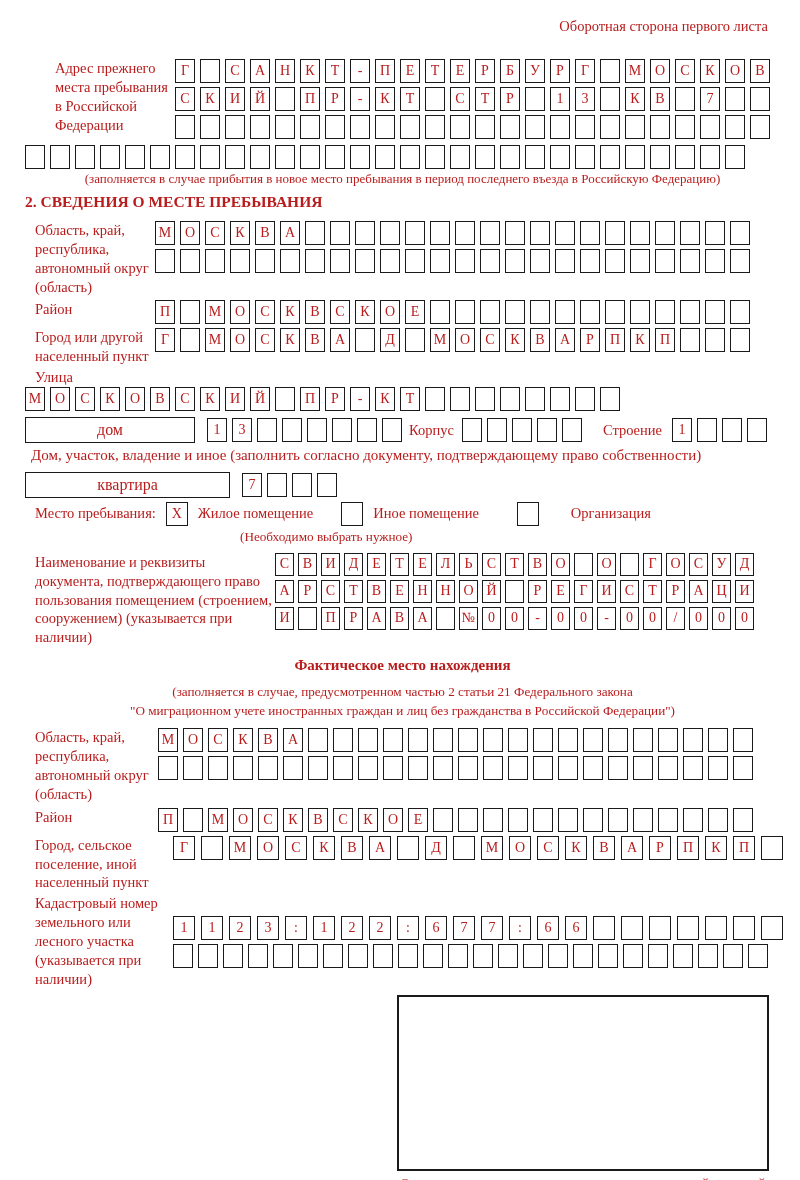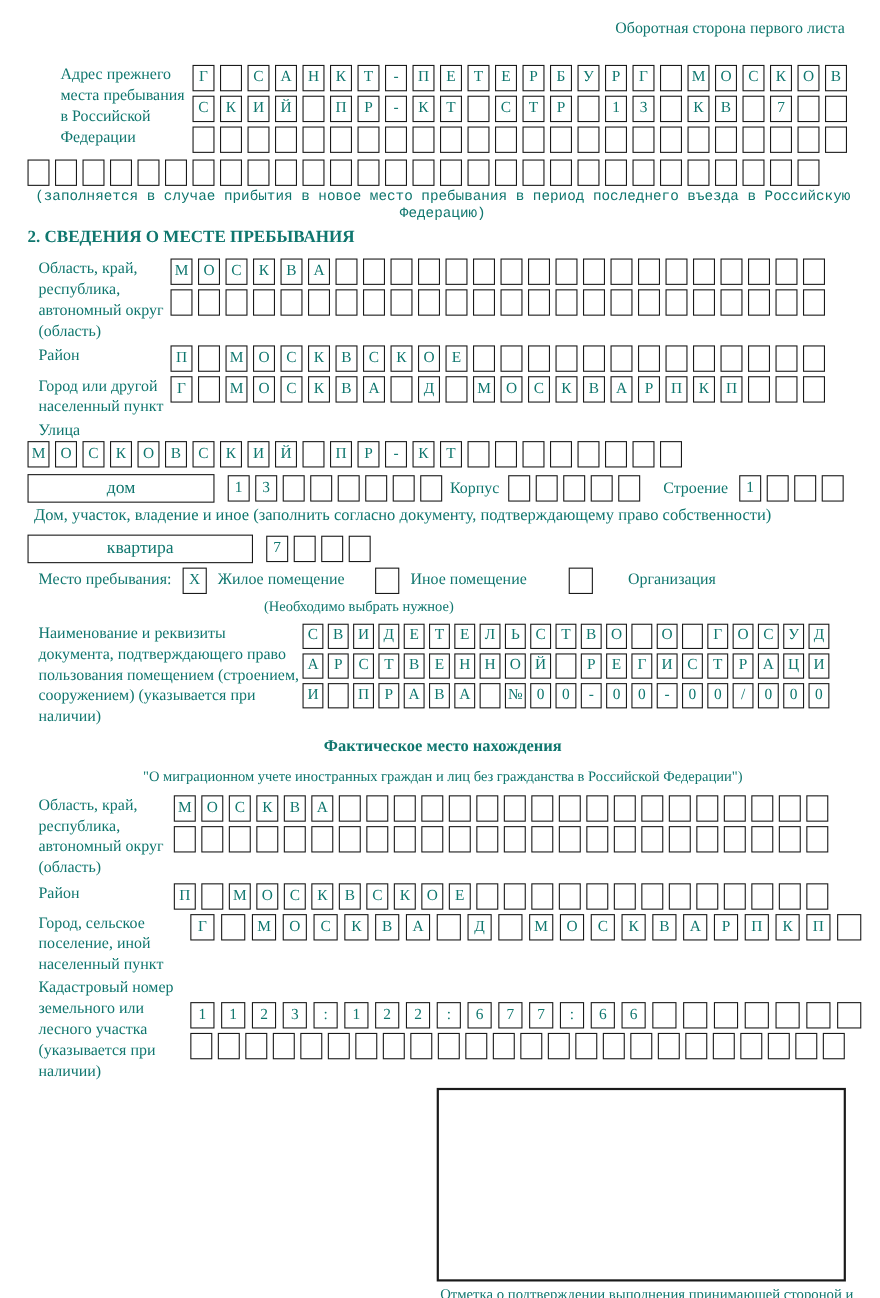--- a/index.html
+++ b/index.html
@@ -1,37 +1,37 @@
 <!DOCTYPE html>
 <html><head>
 <meta charset="utf-8">
 <style>
   * { margin:0; padding:0; box-sizing:border-box; }
   body { background:#fff; }
   .page {
-    width:800px; height:1180px; margin:0 auto; background:#fff; color:#0f766e;
+    width:800px; height:1180px; margin:0 auto; background:#fff; color:#b91c1c;
     font-family:"Liberation Serif", serif; position:relative;
     padding:8px 20px 0 25px; overflow:hidden;
   }
   .header-note { text-align:right; font-size:14.5px; padding-right:12px; margin:10px 0 24px; }
 
   .frow { display:flex; align-items:flex-start; }
   .flabel { font-size:14.5px; line-height:1.3; flex:none; }
   .cells { display:flex; flex-wrap:nowrap; }
   .cells-col > .cells { margin-bottom:4px; }
 
   .cell {
     display:inline-block; width:20px; height:24px; flex:none;
     border:1.6px solid #1a1a1a; margin-right:5px; text-align:center;
     font-size:14px; line-height:21px; font-family:"Liberation Serif", serif;
   }
   .cells-wide .cell { width:22px; margin-right:6px; }
   .cells-doc .cell { width:19px; height:23px; margin-right:4px; line-height:20px; }
 
-  .note-center { text-align:center; font-size:13px; margin:2px 0 6px;font-family:Liberation Mono, monospace; }
+  .note-center { text-align:center; font-size:13px; margin:2px 0 6px; }
   .sec-title { font-size:15.5px; font-weight:bold; margin:4px 0 10px; }
 
   .label-box {
     border:1.6px solid #1a1a1a; height:26px; display:flex; flex:none;
     align-items:center; justify-content:center; font-size:16px;
   }
   .inline-lbl { font-size:14.5px; line-height:26px; flex:none; }
   .small-cap { font-size:15px; margin:4px 0 8px 6px; }
 
   .chk {
@@ -448,20 +448,21 @@
           <span class="cell">0</span>
           <span class="cell">/</span>
           <span class="cell">0</span>
           <span class="cell">0</span>
           <span class="cell">0</span>
         </div>
     </div>
   </div>
 
   <div class="sub-title">Фактическое место нахождения</div>
+  <div class="sub-note">(заполняется в случае, предусмотренном частью 2 статьи 21 Федерального закона</div>
   <div class="sub-note" style="margin-bottom:8px;">"О миграционном учете иностранных граждан и лиц без гражданства в Российской Федерации")</div>
 
   <div class="frow">
     <div class="flabel" style="width:133px; padding-left:10px;">Область, край, республика, автономный округ (область)</div>
     <div class="cells-col">
       <div class="cells">
           <span class="cell">М</span>
           <span class="cell">О</span>
           <span class="cell">С</span>
           <span class="cell">К</span>

